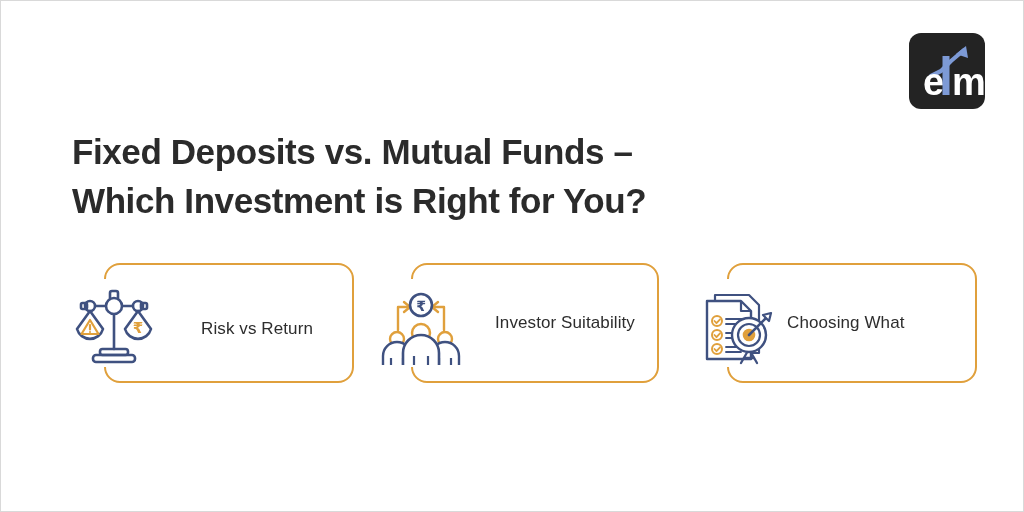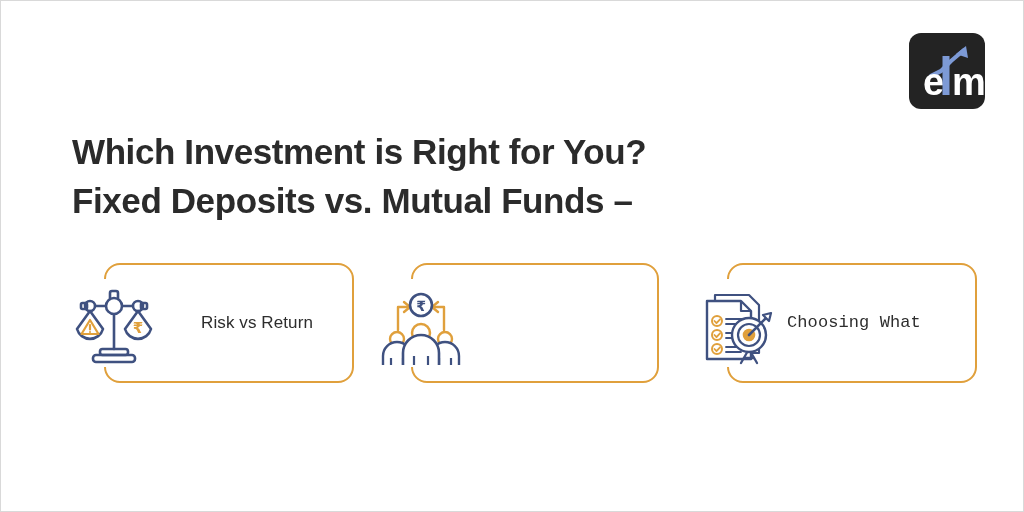--- a/index.html
+++ b/index.html
@@ -94,27 +94,27 @@
     display: flex;
     align-items: center;
     font-size: 17px;
     line-height: 1.45;
     color: #2d2d2d;
     letter-spacing: 0.1px;
   }
 
   
   #card-1 { left: 67px;  width: 286px; }
-  #card-1 .card-label { left: 104px; width: 170px; justify-content: center; text-align: left; }
+  #card-1 .card-label { left: 104px; width: 170px; justify-content: center; text-align: left; margin-top: 6px; }
 
   #card-2 { left: 374px; width: 284px; }
   #card-2 .card-label { left: 104px; width: 172px; justify-content: center; text-align: center; }
 
   #card-3 { left: 690px; width: 286px; }
-  #card-3 .card-label { left: 96px; width: 176px; justify-content: flex-start; text-align: left; font-family: Liberation Mono, monospace; }
+  #card-3 .card-label { left: 96px; width: 176px; justify-content: flex-start; text-align: left; }
 
   .card-label span { display: block; }
 </style>
 </head>
 <body>
 
 <div id="canvas">
 
   <div class="logo-box">
     <svg class="logo-svg" viewBox="0 0 76 76">
@@ -122,22 +122,22 @@
       <polyline points="22,43 32,38 42,28 55,17" fill="none" stroke="#7d9ad6" stroke-width="4.2" stroke-linecap="round" stroke-linejoin="round"></polyline>
       <polygon points="57,13 59,25 47,21" fill="#7d9ad6"></polygon>
 
       <text x="14" y="62" font-family="Liberation Sans, sans-serif" font-size="38" font-weight="700" fill="#ffffff">e</text>
       <rect x="33.5" y="23" width="7" height="39" fill="#7d9ad6"></rect>
       <text x="43" y="62" font-family="Liberation Sans, sans-serif" font-size="38" font-weight="700" fill="#ffffff">m</text>
     </svg>
   </div>
 
   <h1 class="title">
+    <span class="title-line">Fixed Deposits vs. Mutual Funds –</span>
     <span class="title-line">Which Investment is Right for You?</span>
-    <span class="title-line">Fixed Deposits vs. Mutual Funds –</span>
   </h1>
 
   <div class="cards">
 
     <div class="card" id="card-1">
       <div class="card-frame"></div>
       <div class="card-notch"></div>
 
       <div class="card-icon">
         <svg viewBox="0 0 92 92">
@@ -207,20 +207,23 @@
           <line x1="64" y1="88" x2="64" y2="81" stroke="#3f5180" stroke-width="2.2"></line>
           <line x1="76" y1="88" x2="76" y2="81" stroke="#3f5180" stroke-width="2.2"></line>
 
           <circle cx="46" cy="56" r="9" fill="#ffffff" stroke="#e0a03c" stroke-width="2.5"></circle>
           <path d="M28 88 L28 76 A18 18 0 0 1 64 76 L64 88" fill="#ffffff" stroke="#3f5180" stroke-width="2.6" stroke-linejoin="round"></path>
           <line x1="39" y1="88" x2="39" y2="79" stroke="#3f5180" stroke-width="2.2"></line>
           <line x1="53" y1="88" x2="53" y2="79" stroke="#3f5180" stroke-width="2.2"></line>
         </svg>
       </div>
 
+      <div class="card-label">
+        <span>Investor Suitability</span>
+      </div>
     </div>
 
     <div class="card" id="card-3">
       <div class="card-frame"></div>
       <div class="card-notch"></div>
 
       <div class="card-icon">
         <svg viewBox="0 0 92 92">
 
           <path d="M24 18 L58 18 L68 28 L68 76 L24 76 Z" fill="#ffffff" stroke="#3f5180" stroke-width="2.2" stroke-linejoin="round"></path>

